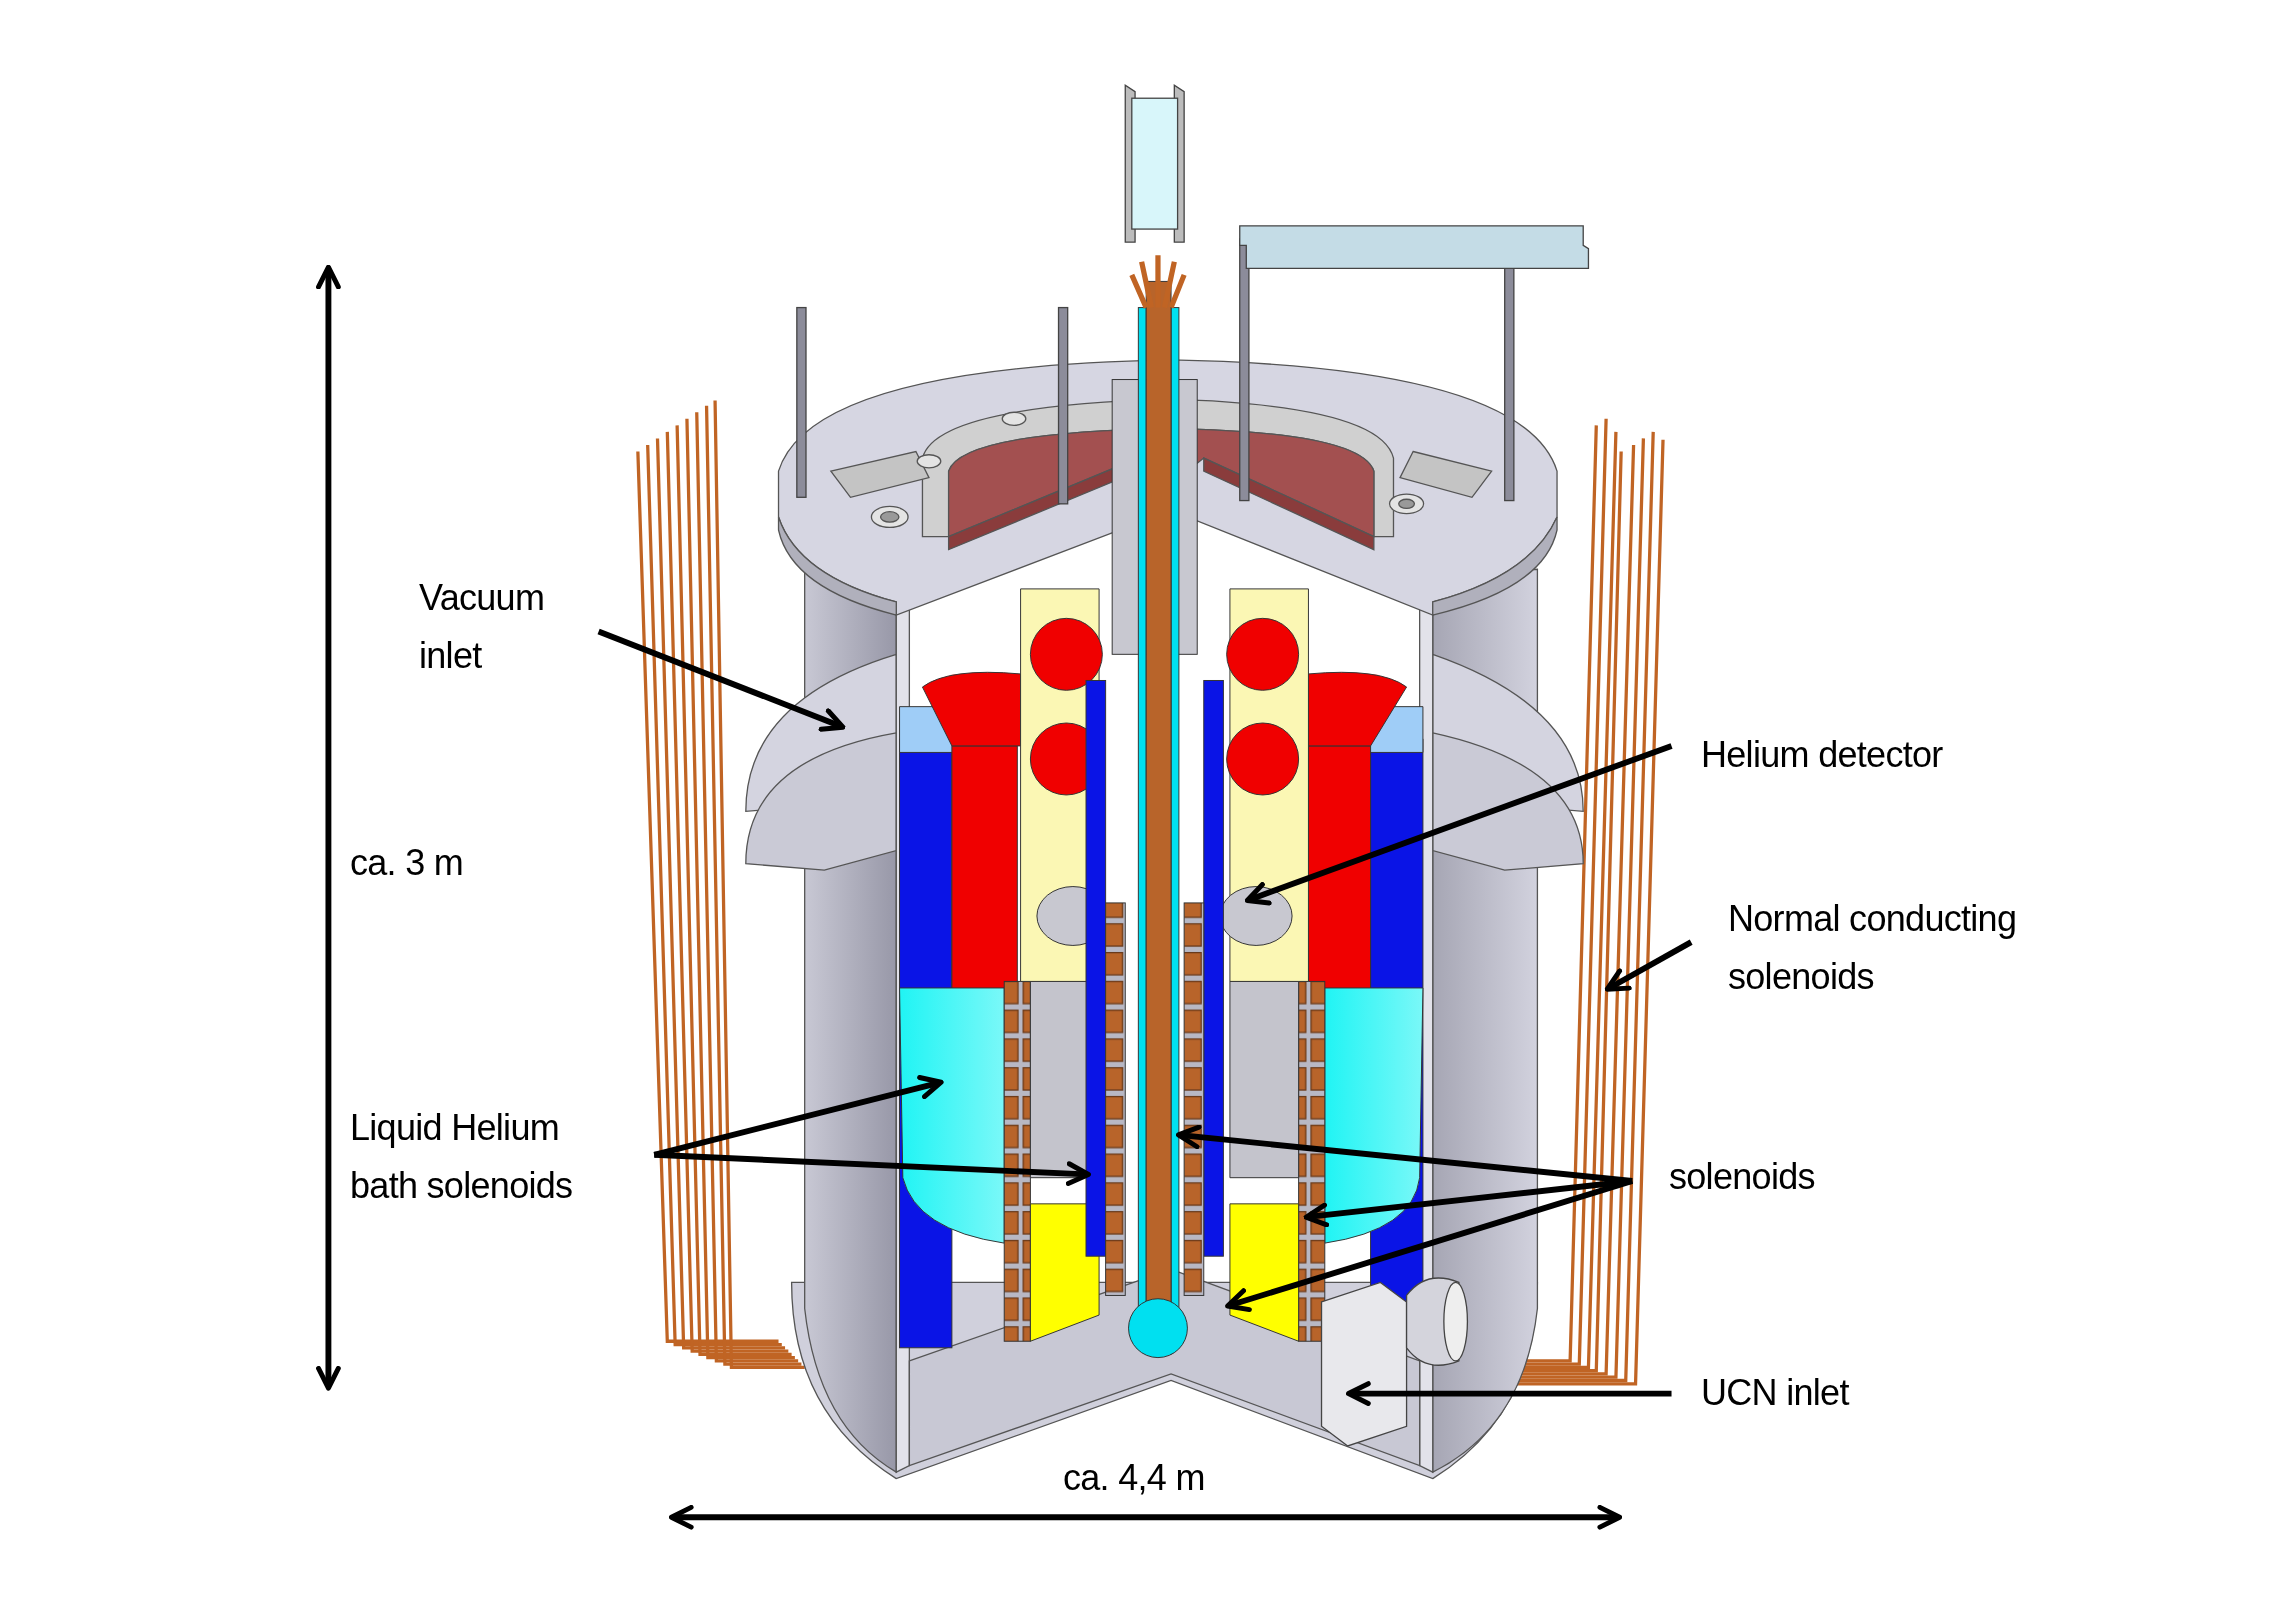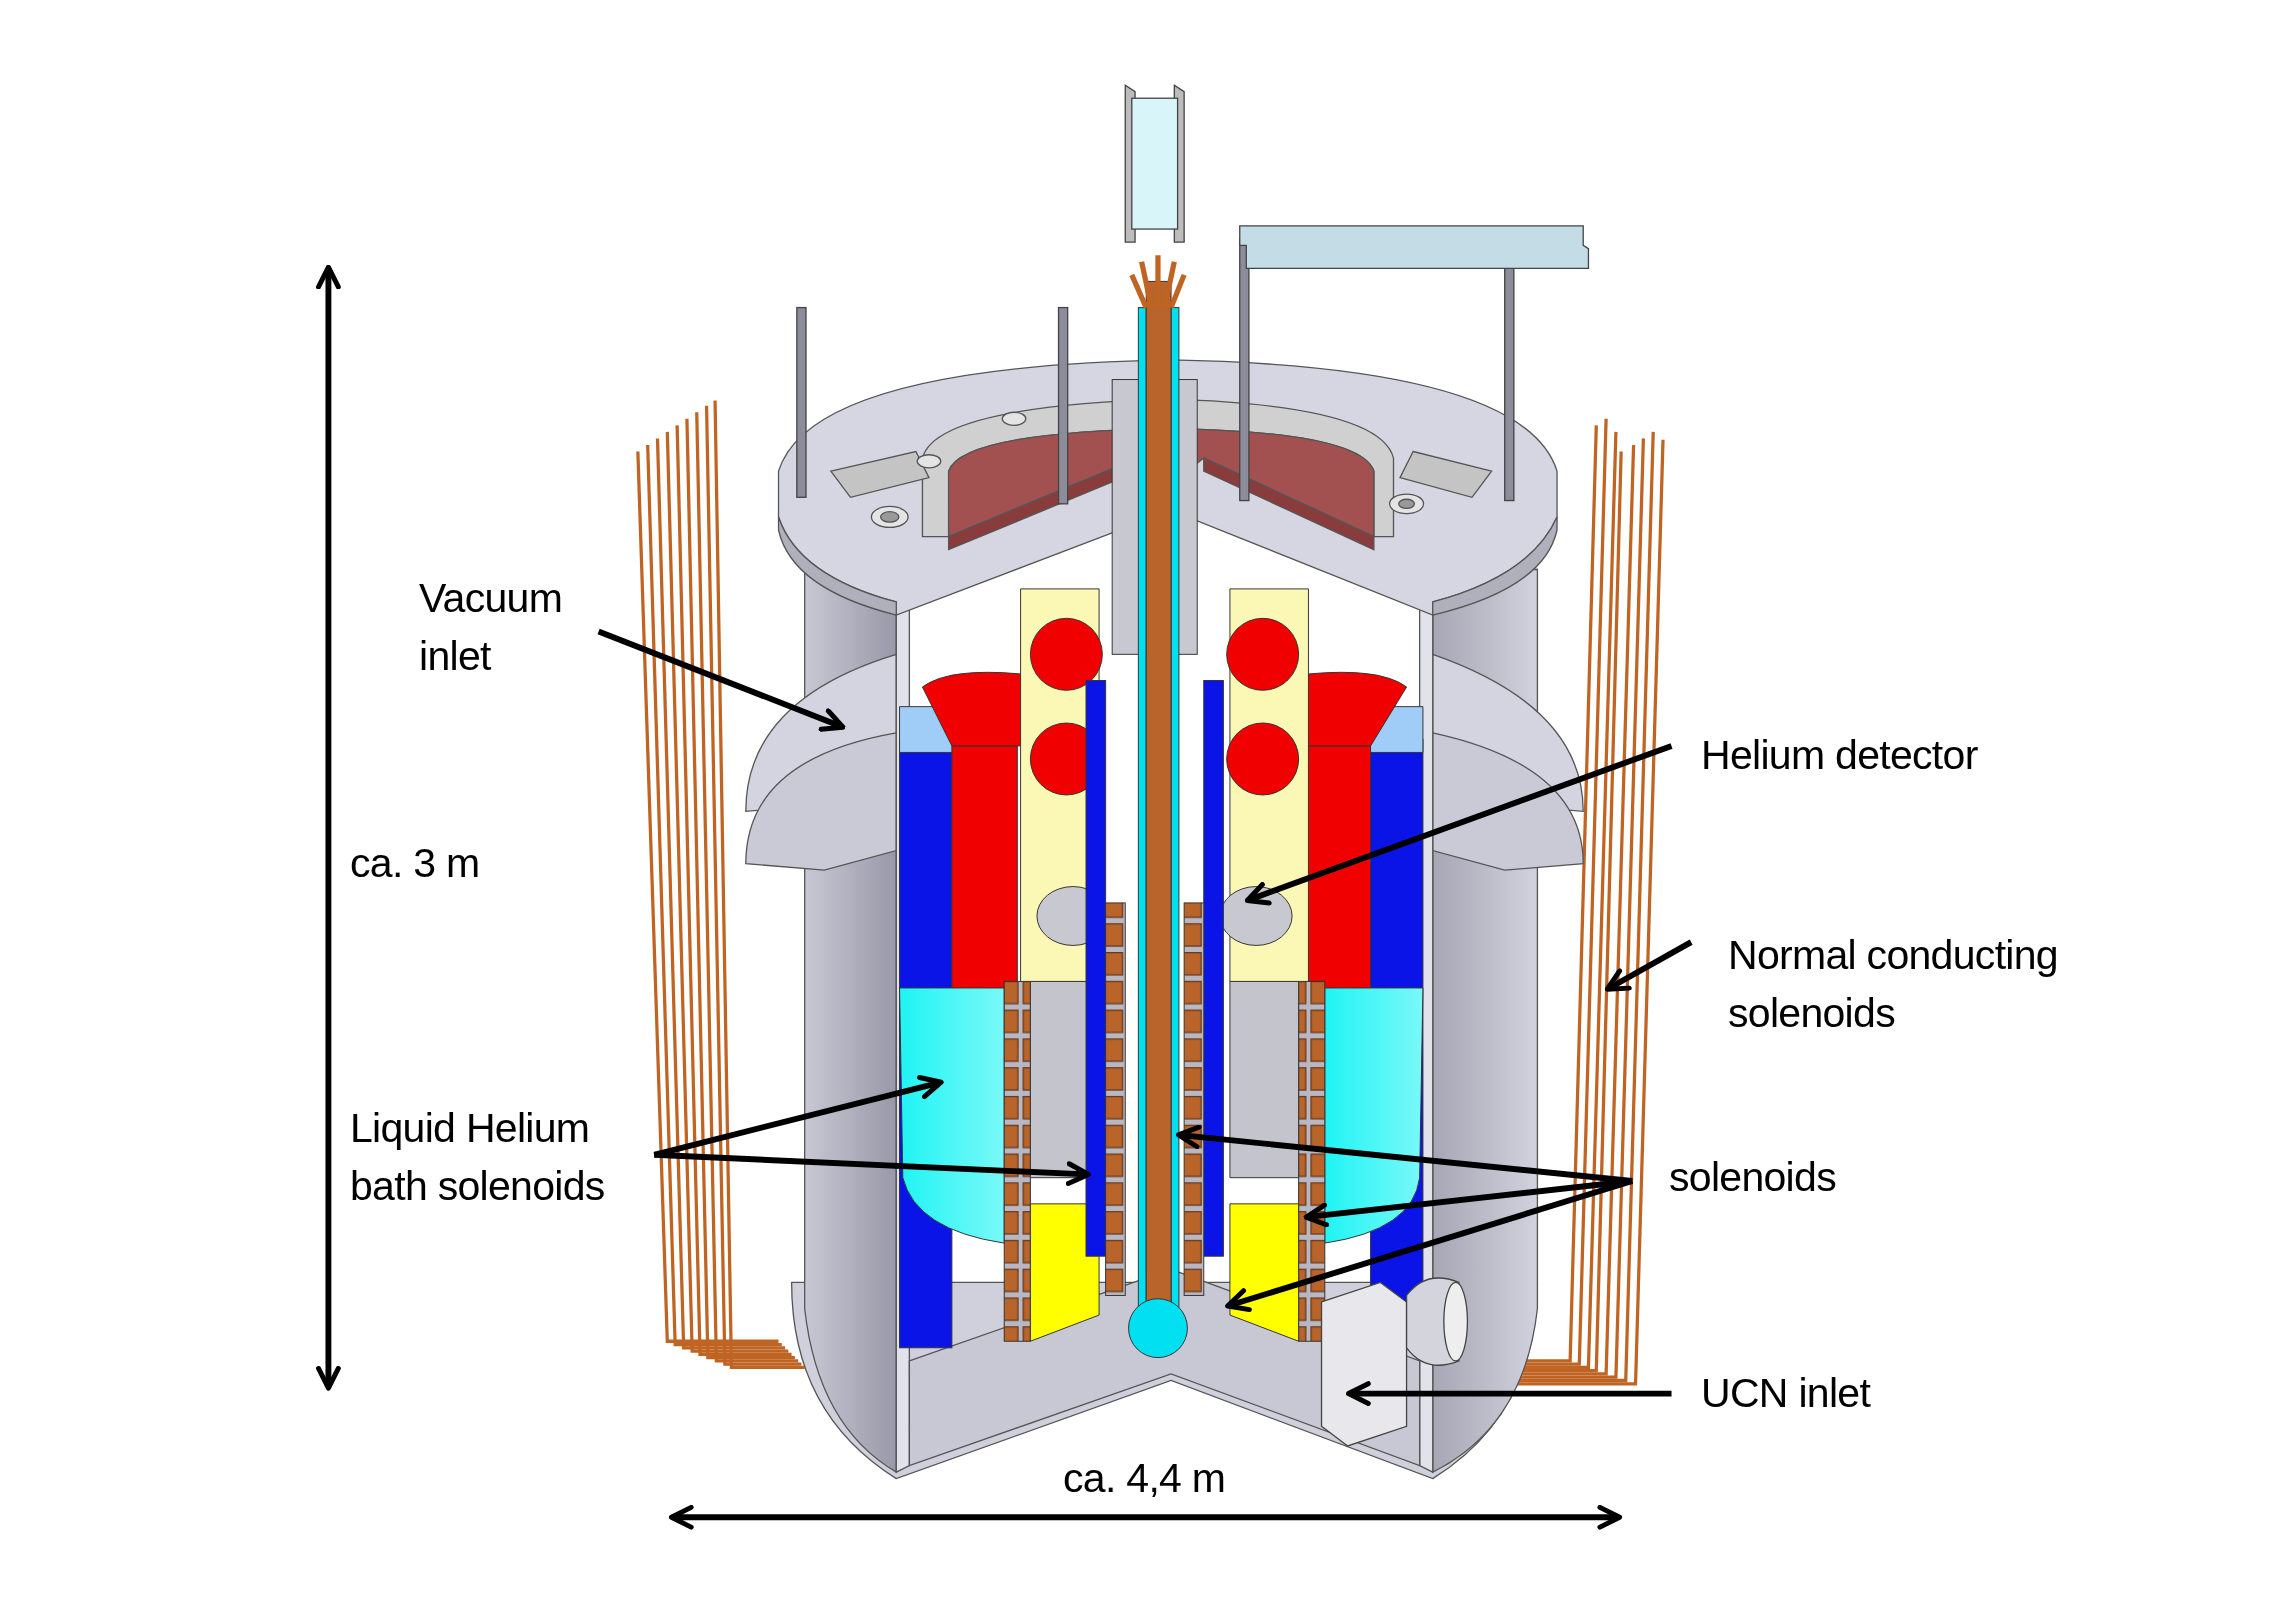--- a/index.html
+++ b/index.html
@@ -1,19 +1,19 @@
 <!DOCTYPE html>
 <html style="font-size:10.5px"><head>
 <meta charset="utf-8">
 <style>
   html, body { margin: 0; padding: 0; background: #ffffff; }
   body { width: 2295px; height: 1622px; position: relative; overflow: hidden;
          font-family: "Liberation Sans", "DejaVu Sans", sans-serif; }
   #canvas { position: absolute; left: 0; top: 0; width: 2295px; height: 1622px; }
-  .label { position: absolute; color: #000; font-size: 41px; line-height: 58px;
+  .label { position: absolute; color: #000; font-size: 36px; line-height: 58px;
            font-family: "Liberation Sans", "DejaVu Sans", sans-serif; letter-spacing: -0.7px; white-space: nowrap; }
   .label span { display: block; }
 </style>
 </head>
 <body>
 
 <svg id="canvas" viewBox="0 0 3508 2479" xmlns="http://www.w3.org/2000/svg">
   <defs>
     <marker id="ah" viewBox="0 0 10 10" refX="8" refY="5" markerWidth="4.2" markerHeight="4.2" orient="auto-start-reverse">
       <path d="M1,1 L9,5 L1,9" fill="none" stroke="#000" stroke-width="2" stroke-linecap="round" stroke-linejoin="round"></path>
@@ -198,21 +198,21 @@
 <div class="label" style="left:350px; top:834px;">
   <span>ca. 3 m</span>
 </div>
 <div class="label" style="left:350px; top:1099px;">
   <span>Liquid Helium</span>
   <span>bath solenoids</span>
 </div>
 <div class="label" style="left:1701px; top:726px;">
   <span>Helium detector</span>
 </div>
-<div class="label" style="left:1728px; top:926px;">
+<div class="label" style="left:1728px; top:890px;">
   <span>Normal conducting</span>
   <span>solenoids</span>
 </div>
 <div class="label" style="left:1669px; top:1148px;">
   <span>solenoids</span>
 </div>
 <div class="label" style="left:1701px; top:1364px;">
   <span>UCN inlet</span>
 </div>
 <div class="label" style="left:1063px; top:1449px;">

